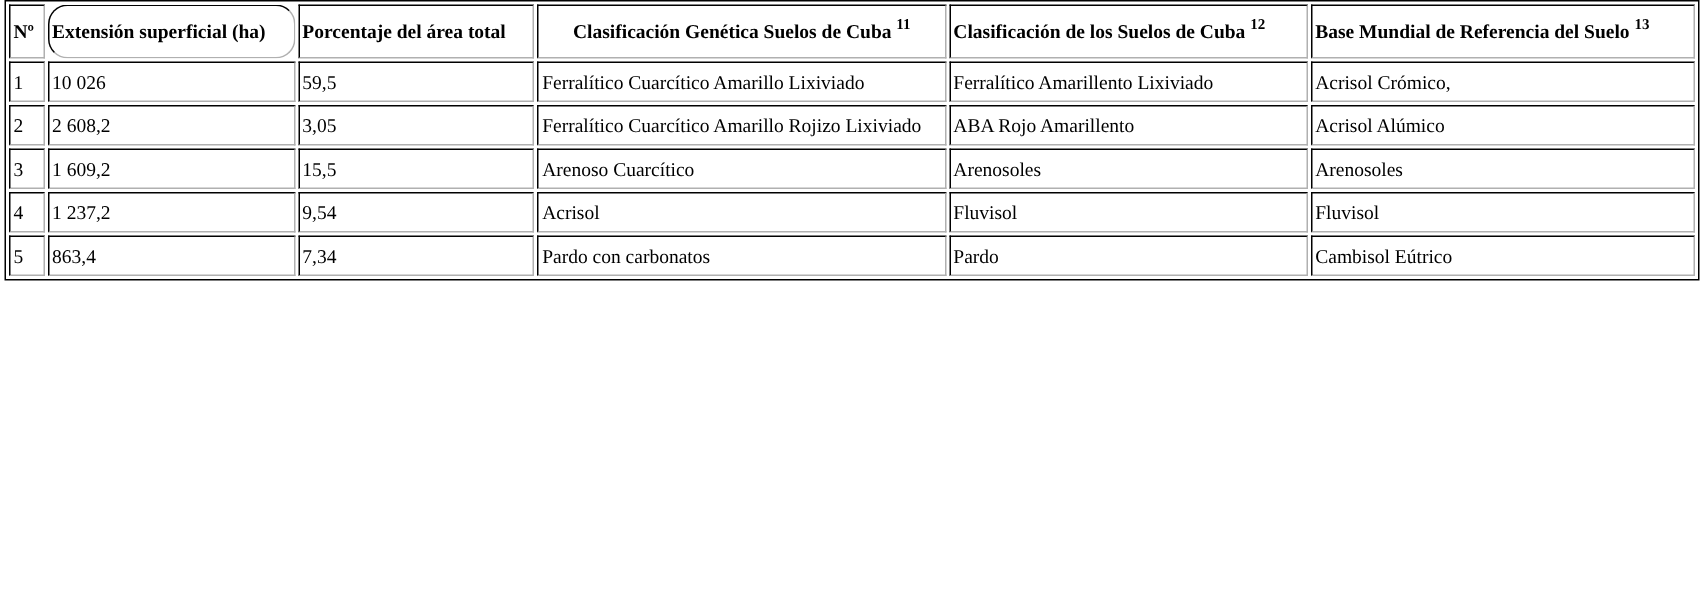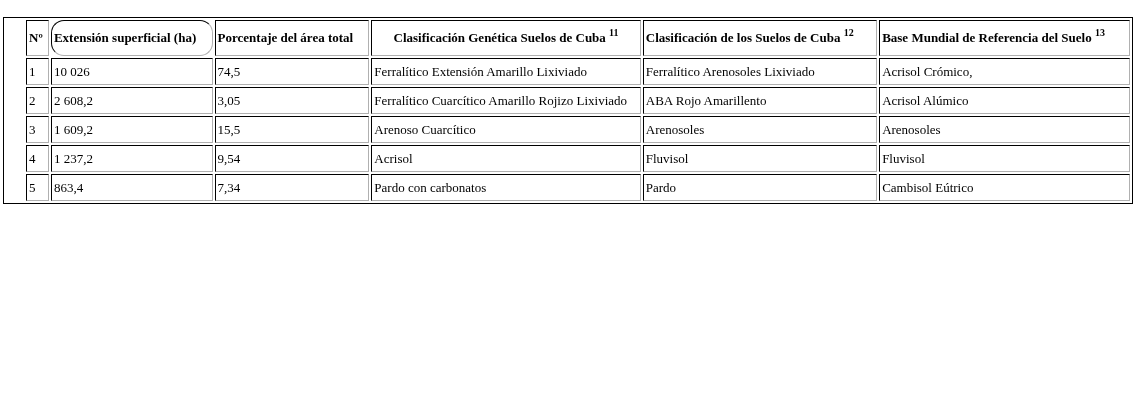--- a/index.html
+++ b/index.html
@@ -11,29 +11,28 @@
       overflow: hidden;
     }
     body {
       font-family: "Liberation Serif", "DejaVu Serif", serif;
       font-size: 13px;
       color: #000000;
     }
     table.soil-table {
       position: absolute;
       left: 3px;
-      top: 17px;
+      top: 0;
       width: 1130px;
       border-collapse: separate;
       border-spacing: 2px;
       border-top: 1px solid #a0a0a0;
       border-left: 1px solid #a0a0a0;
       border-bottom: 1px solid #000000;
       border-right: 1px solid #000000;
-      padding-left: 20px;
     }
     table.soil-table {
       
       border-top-color: #000;
       border-left-color: #000;
       border-bottom-color: #000;
       border-right-color: #000;
     }
     table.soil-table th,
     table.soil-table td {
@@ -80,23 +79,23 @@
       <th class="col-pct"><span>Porcentaje del área total</span></th>
       <th class="col-gen center"><span>Clasificación Genética Suelos de Cuba</span> <sup>11</sup></th>
       <th class="col-cub"><span>Clasificación de los Suelos de Cuba</span> <sup>12</sup></th>
       <th class="col-wrb"><span>Base Mundial de Referencia del Suelo</span> <sup>13</sup></th>
     </tr>
   </thead>
   <tbody>
     <tr>
       <td>1</td>
       <td>10 026</td>
-      <td>74,5</td>
-      <td>Ferralítico Extensión Amarillo Lixiviado</td>
-      <td>Ferralítico Arenosoles Lixiviado</td>
+      <td>59,5</td>
+      <td>Ferralítico Cuarcítico Amarillo Lixiviado</td>
+      <td>Ferralítico Amarillento Lixiviado</td>
       <td>Acrisol Crómico,</td>
     </tr>
     <tr>
       <td>2</td>
       <td>2 608,2</td>
       <td>3,05</td>
       <td>Ferralítico Cuarcítico Amarillo Rojizo Lixiviado</td>
       <td>ABA Rojo Amarillento</td>
       <td>Acrisol Alúmico</td>
     </tr>

